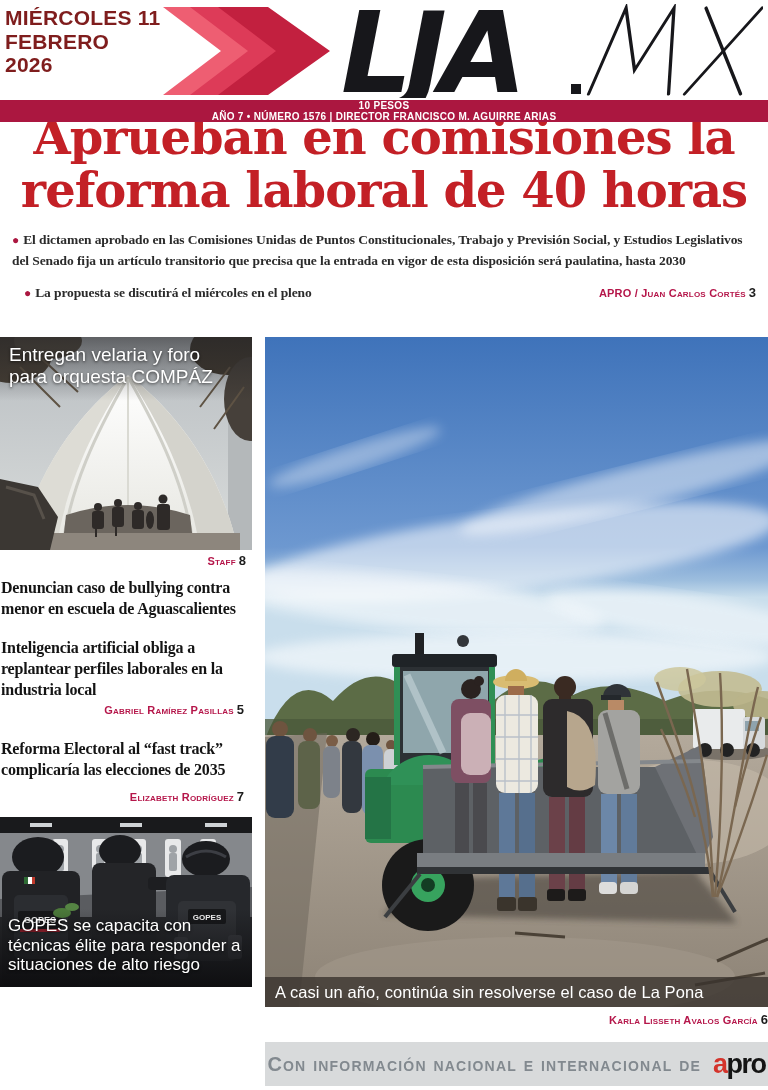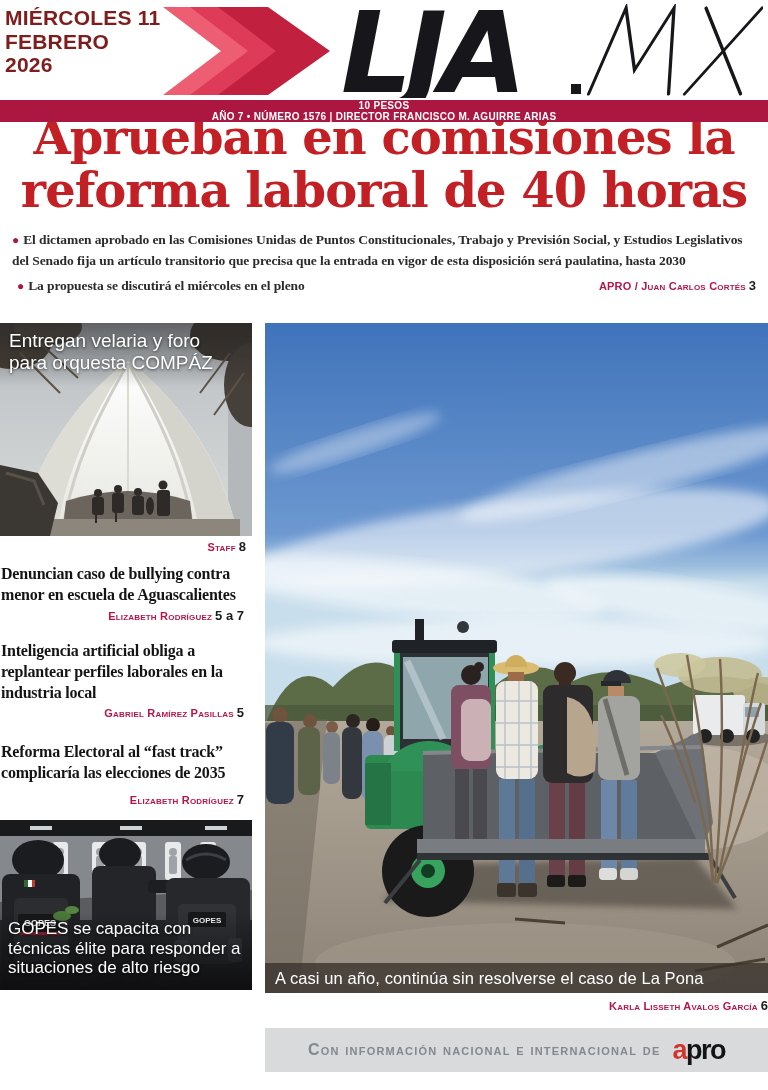--- a/index.html
+++ b/index.html
@@ -49,21 +49,21 @@
   
   .main-photo{position:relative;width:574px;height:670px;overflow:hidden;background:#9dbede;}
   .main-caption{position:absolute;left:0;bottom:0;width:100%;height:30px;
         background:rgba(57,51,46,.8);display:flex;align-items:center;padding:0 10px;box-sizing:border-box;
         color:#fff;font-size:16.5px;letter-spacing:.1px;}
   .main-byline{text-align:right;margin-top:5px;}
 
   
   .footer-bar{margin-top:15px;height:44px;background:#d8dadb;display:flex;align-items:center;
         justify-content:center;gap:12px;}
-  .footer-text{color:#82898f;font-weight:bold;font-size:16px;letter-spacing:1.2px;
+  .footer-text{color:#82898f;font-weight:bold;font-size:20px;letter-spacing:1.2px;
         font-variant:small-caps;}
   .apro{font-weight:bold;font-size:27px;letter-spacing:-1.5px;font-family:Liberation Sans, sans-serif;}
   .apro .a{color:#d4342c;}
   .apro .pro{color:#141414;}
 </style>
 </head>
 <body>
 
 <div class="page">
 
@@ -95,21 +95,21 @@
     </div>
   </div>
 
   <div class="lead-head">
     <div>Aprueban en comisiones la</div>
     <div>reforma laboral de 40 horas</div>
   </div>
   <div class="deck">
     <p style="margin:0"><span class="bdot">●</span><span>El dictamen aprobado en las Comisiones Unidas de Puntos Constitucionales, Trabajo y Previsión Social, y Estudios Legislativos del Senado fija un artículo transitorio que precisa que la entrada en vigor de esta disposición será paulatina, hasta 2030</span></p>
     <div class="row2">
-      <p style="margin:5px"><span class="bdot">●</span><span>La propuesta se discutirá el miércoles en el pleno</span></p>
+      <p style="margin:12px"><span class="bdot">●</span><span>La propuesta se discutirá el miércoles en el pleno</span></p>
       <span class="byline"><span class="name">APRO / Juan Carlos Cortés</span><span class="pg">3</span></span>
     </div>
   </div>
 
   <div class="content">
 
     <div class="col-left">
 
       <div class="photo-card" style="height:213px">
         <svg width="252" height="213" viewBox="0 0 252 213">
@@ -160,21 +160,20 @@
           <path d="M0,142 L38,150 L58,180 L50,213 L0,213 Z" fill="#3b3733"></path>
           <path d="M6,150 L34,158 L44,182" stroke="#57514a" stroke-width="3" fill="none"></path>
           <rect width="252" height="64" fill="url(#vtop)"></rect>
         </svg>
         <div class="card-overlay-top">Entregan velaria y foro para orquesta COMPÁZ</div>
       </div>
       <div class="caption-r byline"><span class="name">Staff</span><span class="pg">8</span></div>
 
       <div class="story" style="margin-top:9px">
         <div class="story-head">Denuncian caso de bullying contra menor en escuela de Aguascalientes</div>
-        <div class="caption-r byline"><span class="name">Elizabeth Rodríguez</span><span class="pg">5 a 7</span></div>
       </div>
 
       <div class="story" style="margin-top:17px">
         <div class="story-head">Inteligencia artificial obliga a replantear perfiles laborales en la industria local</div>
         <div class="caption-r byline"><span class="name">Gabriel Ramírez Pasillas</span><span class="pg">5</span></div>
       </div>
 
       <div class="story" style="margin-top:21px">
         <div class="story-head">Reforma Electoral al “fast track” complicaría las elecciones de 2035</div>
         <div class="caption-r byline" style="margin-top:9px"><span class="name">Elizabeth Rodríguez</span><span class="pg">7</span></div>

